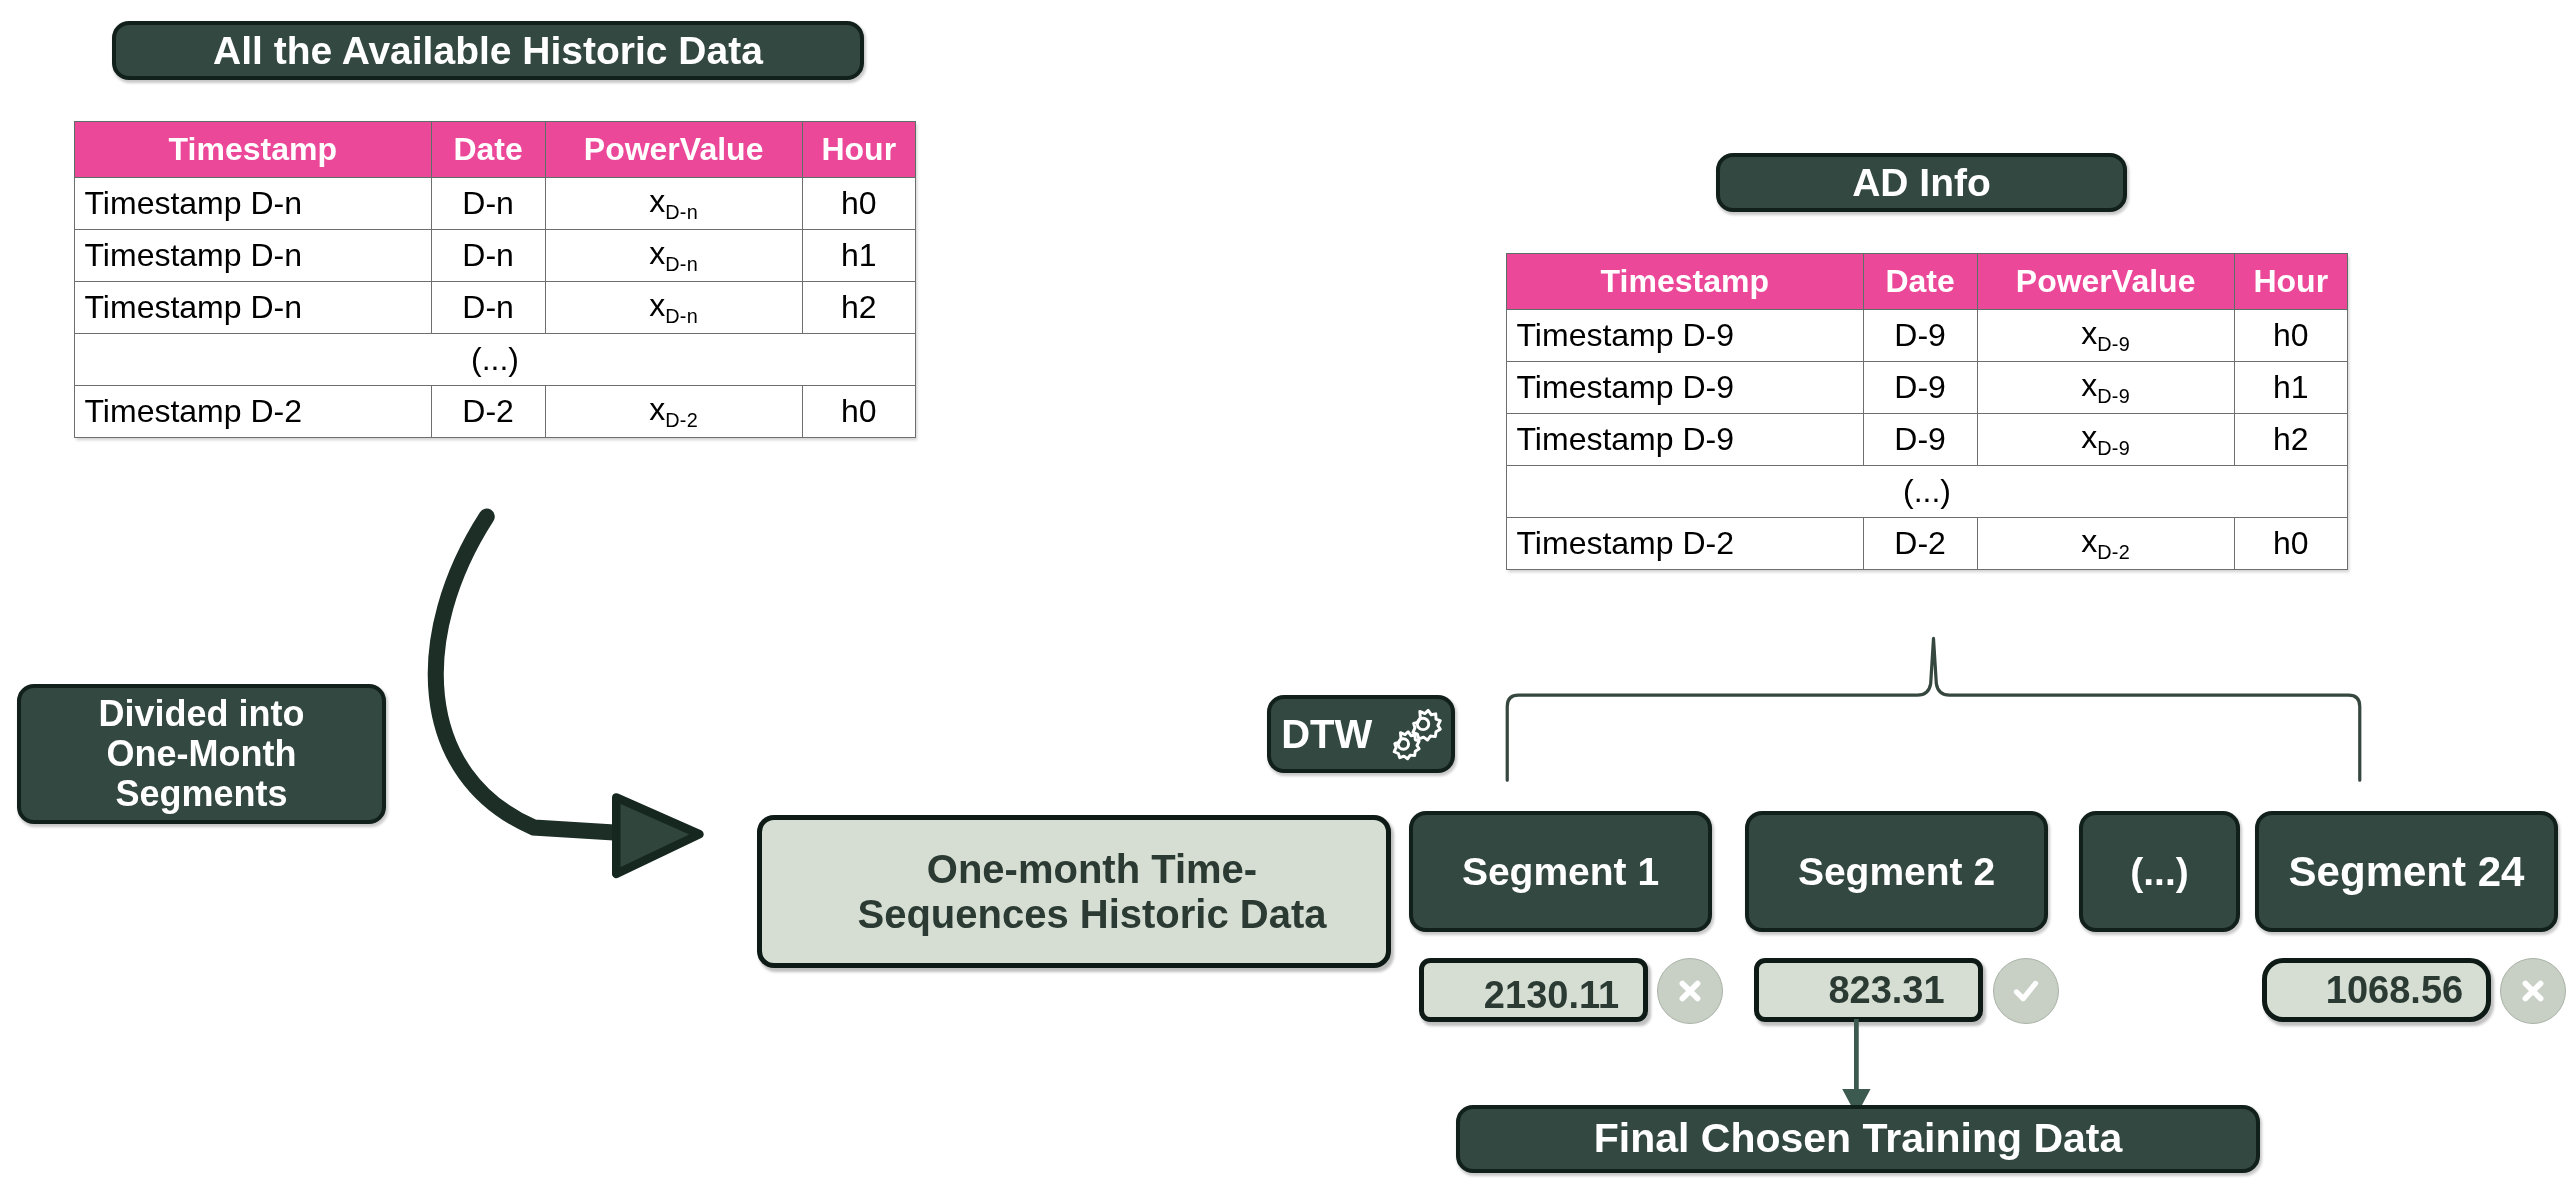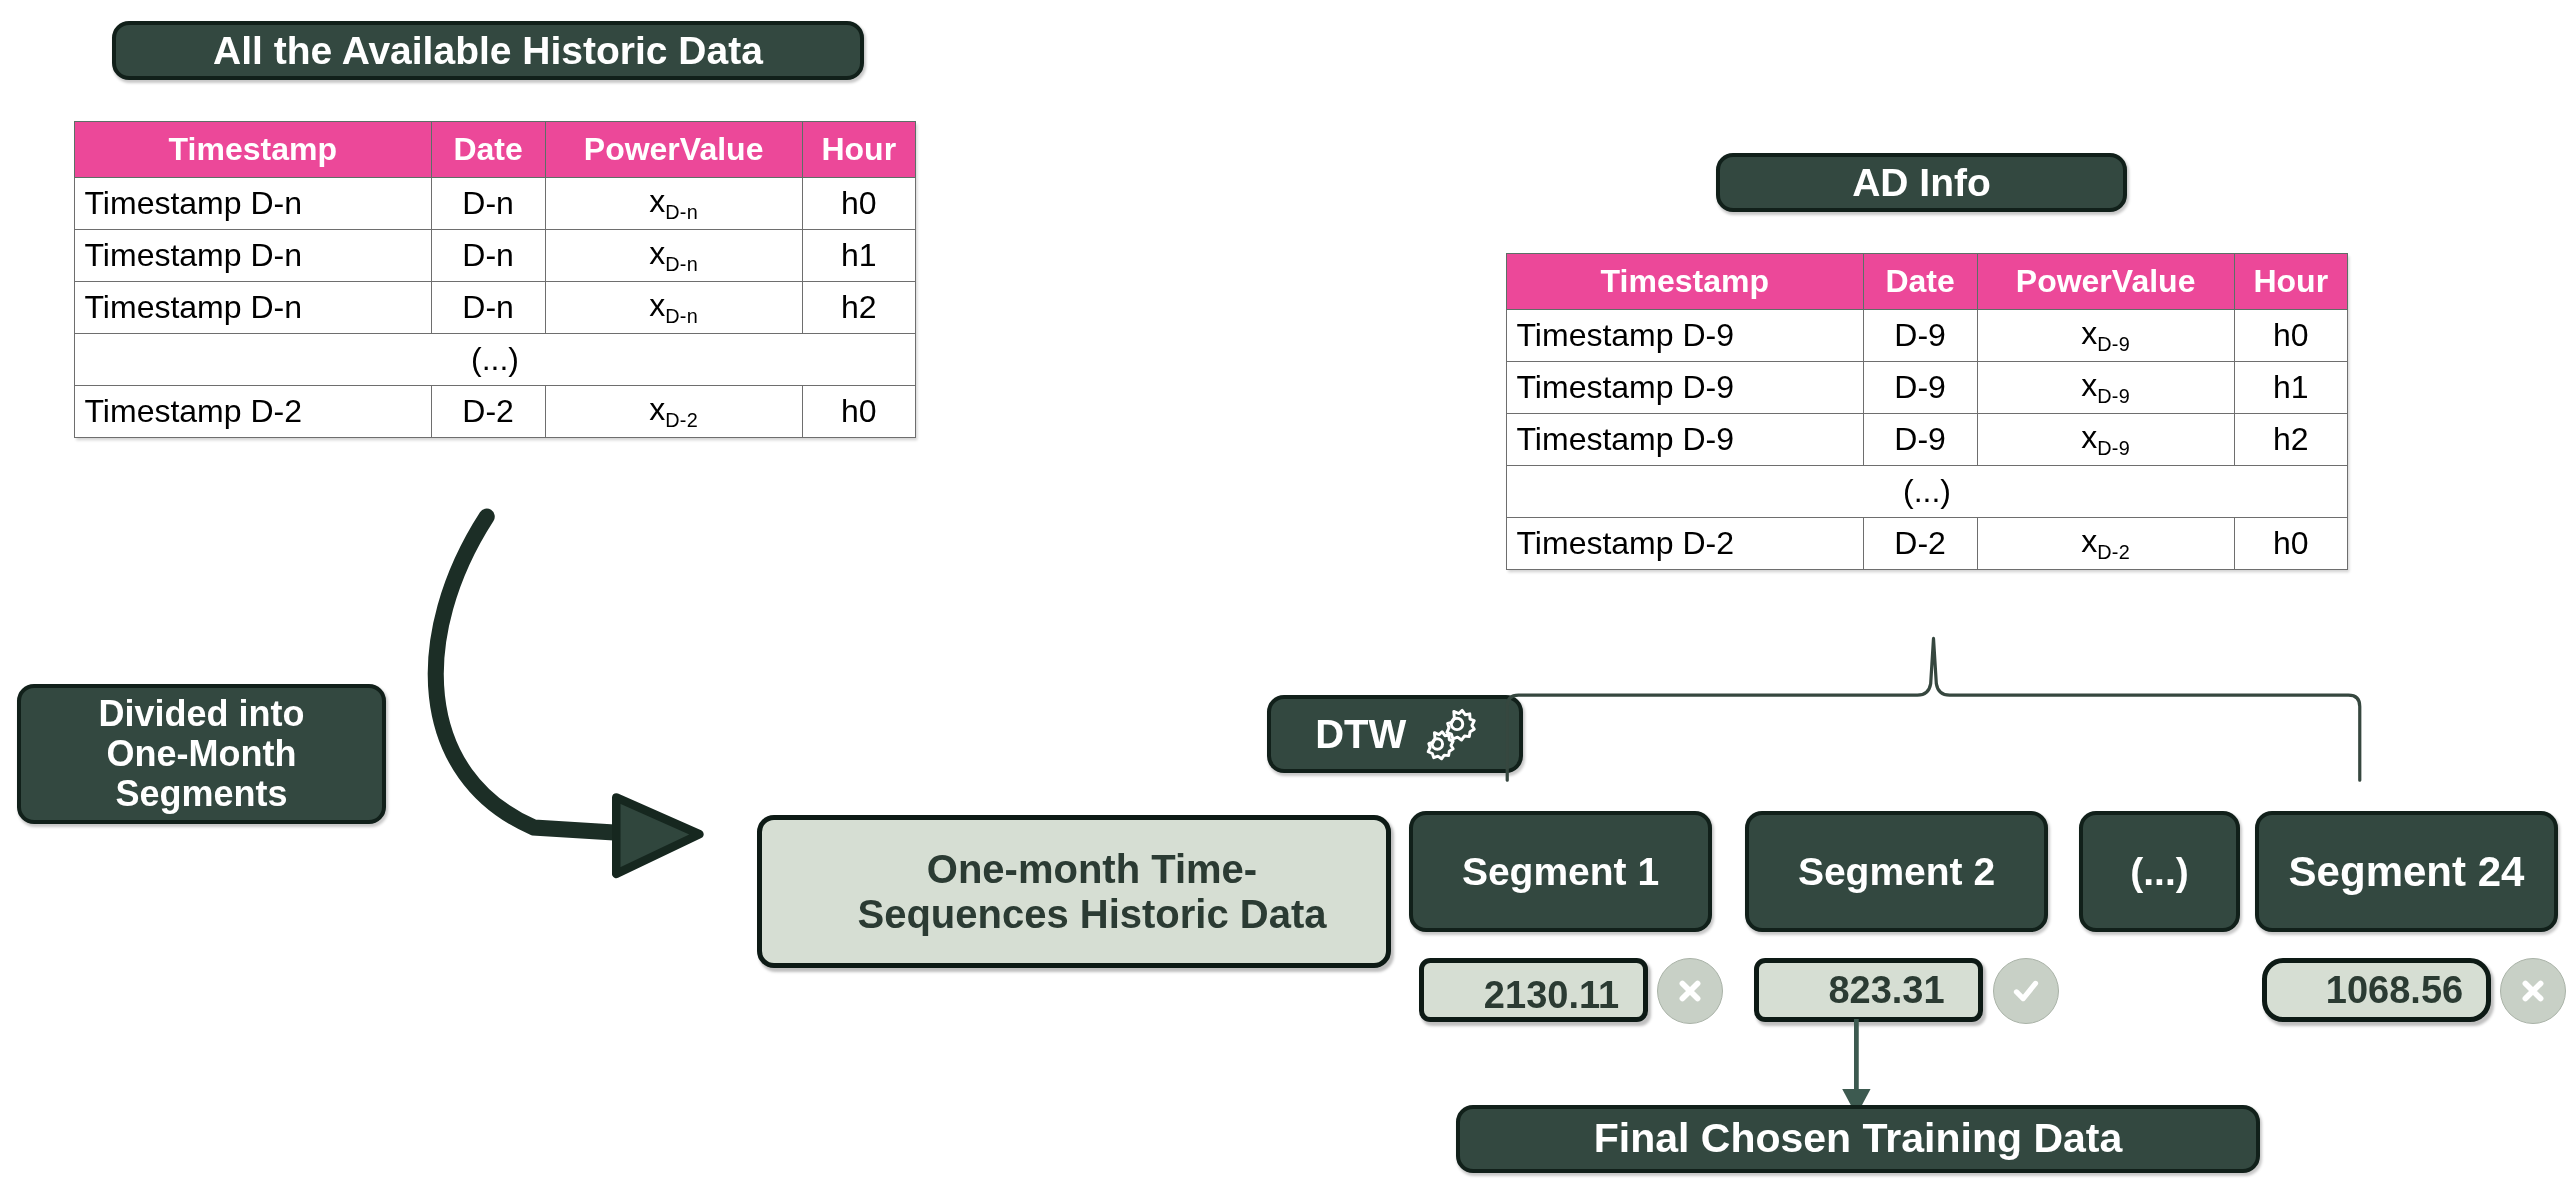--- a/index.html
+++ b/index.html
@@ -157,21 +157,21 @@
   <path d="M 135 26 C 55 150, 58 300, 185 355 L 300 362" fill="none" stroke="#1c2e26" stroke-width="17" stroke-linecap="round"></path>
   <path d="M 272 323 L 360 362 L 272 404 Z" fill="#30463d" stroke="#16271f" stroke-width="9" stroke-linejoin="round"></path>
 </svg>
 
 <div class="pill" style="left:17px;top:684px;width:369px;height:140px;font-size:36px;flex-direction:column;">
   <span style="white-space:pre-line;">Divided into
 One-Month
 Segments</span>
 </div>
 
-<div class="pill" style="left:1267px;top:695px;width:256px;height:78px;font-size:40px;gap:9.5px;">
+<div class="pill" style="left:1267px;top:695px;width:188px;height:78px;font-size:40px;gap:9.5px;">
   <span>DTW</span>
   <span style="display:inline-block;width:59px;height:59px;">
     <svg viewBox="0 0 64 64" width="59" height="59">
       <g fill="none" stroke="#ffffff" stroke-width="3.2" stroke-linejoin="round">
         <path d="M41 7 l5.5 2.3 3.6-3.4 3.4 4.7 4.8-1.0 0.3 5.8 4.6 1.6-2.6 5.2 2.6 4.0-4.6 2.9-0.8 5.2-5.3-0.6-3.2 4.3-4.2-3.1-5.0 1.9-1.7-5.1-4.9-2.0 2.3-4.8-1.5-5.0 5.0-1.2 2.3-4.9z"></path>
         <circle cx="44.5" cy="20.5" r="6.2"></circle>
         <path d="M20 30 l5.0 2.1 3.3-3.1 3.1 4.3 4.4-0.9 0.3 5.3 4.2 1.4-2.4 4.8 2.4 3.6-4.2 2.7-0.7 4.7-4.8-0.5-2.9 3.9-3.9-2.8-4.5 1.7-1.6-4.6-4.5-1.9 2.1-4.4-1.4-4.5 4.6-1.1 2.1-4.5z"></path>
         <circle cx="23.2" cy="42.3" r="5.6"></circle>
       </g>
     </svg>

